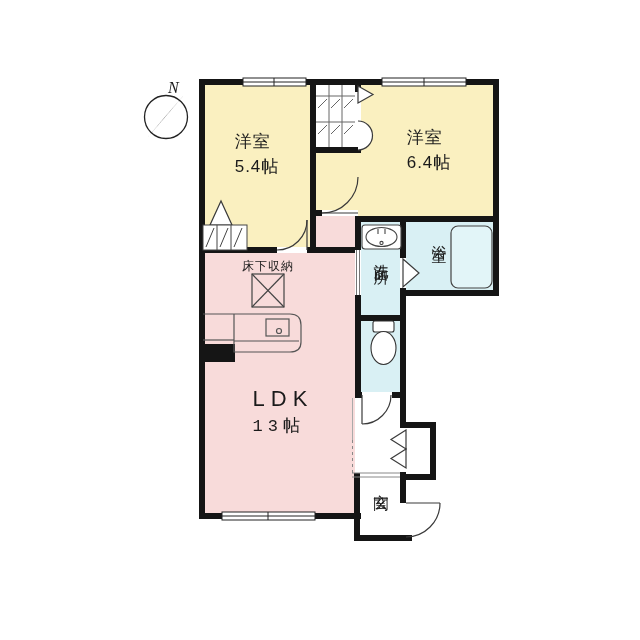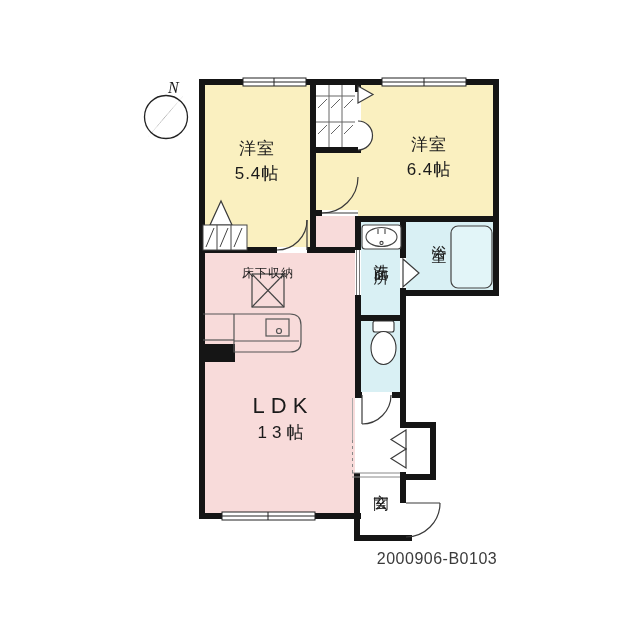--- a/index.html
+++ b/index.html
@@ -2,24 +2,24 @@
 <html><head>
 <meta charset="utf-8">
 <style>
   html,body{margin:0;padding:0;background:#ffffff;}
   .canvas{
     position:relative;width:640px;height:640px;background:#ffffff;overflow:hidden;
     font-family:"Liberation Sans","DejaVu Sans",sans-serif;color:#1a1a1a;
   }
   .canvas svg{position:absolute;left:0;top:0;}
   .lbl{position:absolute;white-space:nowrap;color:#1a1a1a;}
-  .centered{transform:translateX(-50%);text-align:center;margin-top:7px;}
+  .centered{transform:translateX(-50%);}
   .room-lbl{font-size:17px;line-height:1.45;letter-spacing:1px;}
   .ldk-name{font-size:22px;letter-spacing:6px;}
-  .ldk-size{font-size:17px;letter-spacing:5px;margin-top:2px;}
+  .ldk-size{font-size:17px;letter-spacing:5px;margin-top:2px;font-family:Liberation Mono, monospace;}
   .v-lbl{writing-mode:vertical-rl;text-orientation:upright;font-size:15px;letter-spacing:3px;}
   .small-lbl{font-size:12px;letter-spacing:1px;}
   .compass-n{font-size:16px;font-style:italic;font-family:"Liberation Serif","DejaVu Serif",serif;}
   .plan-num{font-size:16px;color:#3b3b3b;letter-spacing:0.5px;}
 </style>
 </head>
 <body>
 
 <div class="canvas">
 
@@ -211,14 +211,13 @@
   <div class="lbl small-lbl centered" style="left:268px;top:258px;">床下収納</div>
 
   <div class="lbl v-lbl" style="left:371px;top:252px;">洗面所</div>
 
   <div class="lbl v-lbl" style="left:429px;top:233px;">浴室</div>
 
   <div class="lbl v-lbl" style="left:371px;top:482px;">玄関</div>
 
   <div class="lbl compass-n" style="left:168px;top:79px;">N</div>
 
-  <div class="lbl plan-num centered" style="left:437px;top:543px;">2000906-B0103</div>
 </div>
 
 </body></html>

